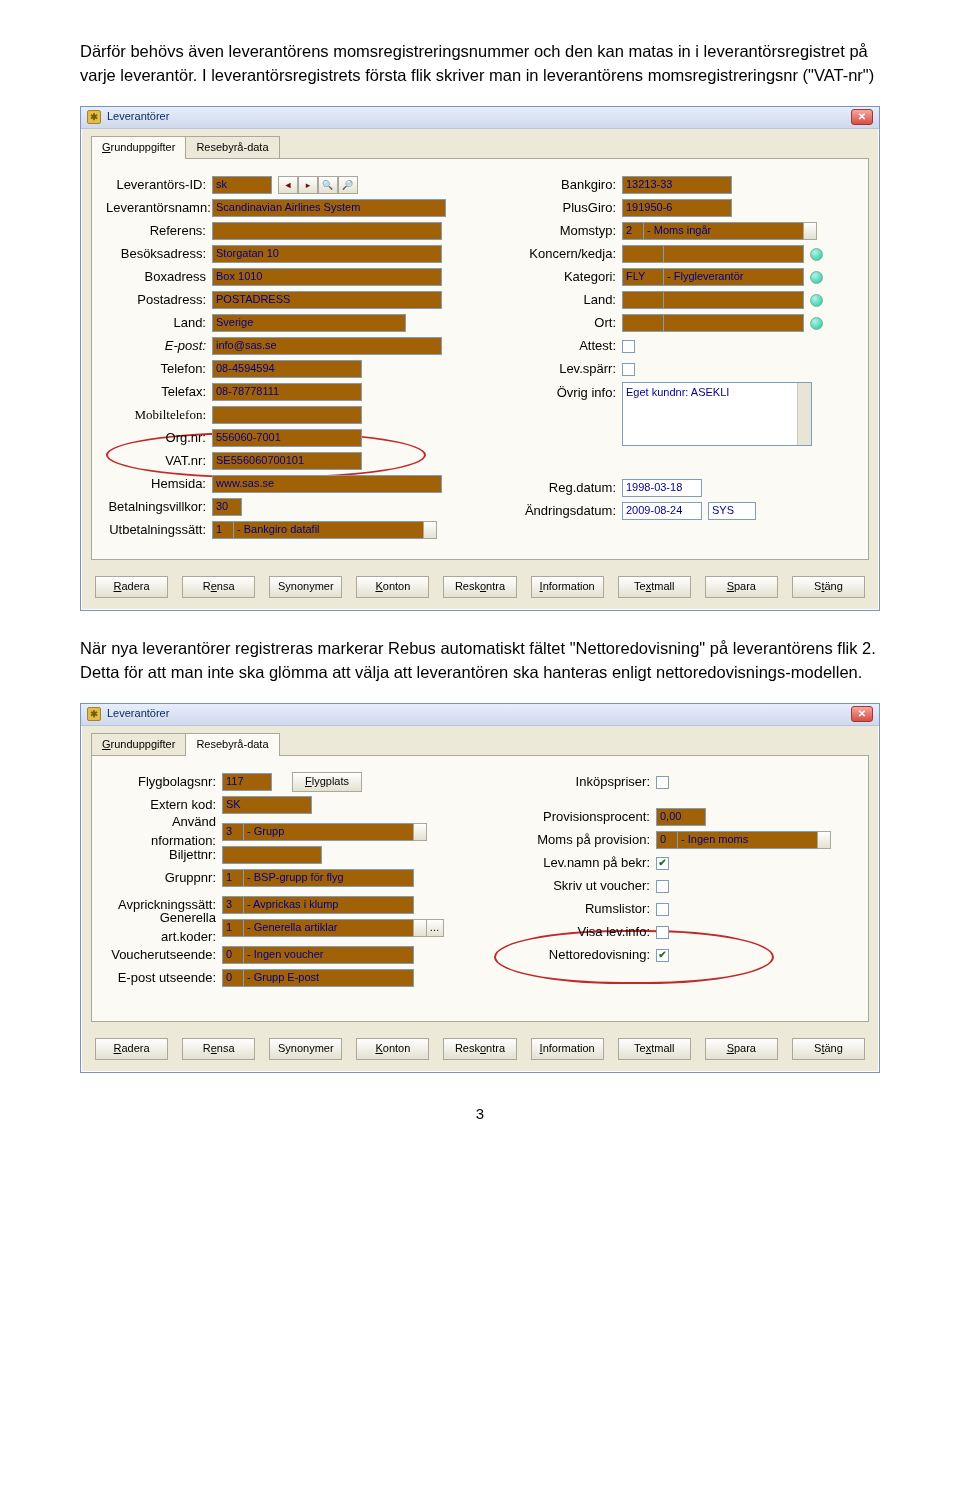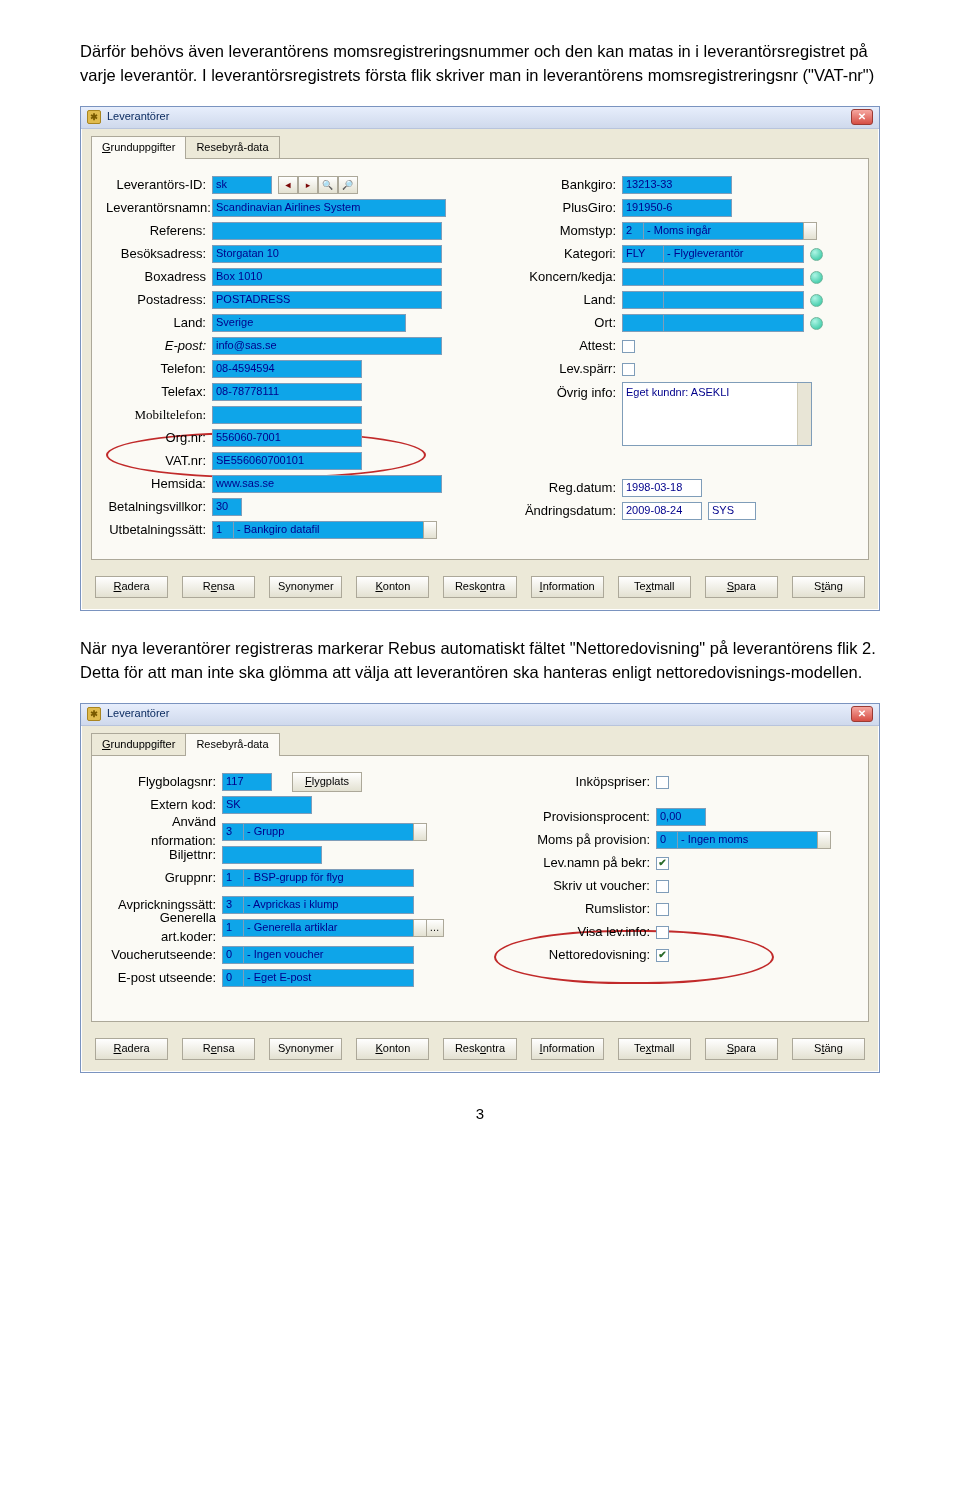--- a/index.html
+++ b/index.html
@@ -90,21 +90,21 @@
   .lbl {
     text-align:right;
     padding-right:6px;
     font-size:13px;
     color:#000;
     flex-shrink:0;
   }
   .input {
     height:18px;
     border:1px solid #7f9db9;
-    background:#0ea5e9;
+    background:#a16207;
     color:#00008b;
     font-size:11px;
     padding:0 3px;
     display:flex;
     align-items:center;
     overflow:hidden;
   }
   .input.ro { color:#00008b; background:#fff; }
   .navbtns { display:flex; gap:0; margin-left:6px; }
   .nbtn {
@@ -282,33 +282,33 @@
           </div>
         <div class="row">
           <span class="lbl" style="width:106px;">Momstyp:</span>
           <span class="multi-sub">
             <span class="input" style="width:22px;">2</span>
             <span class="input" style="width:160px;border-left:none;">- Moms ingår</span>
             <span class="scrollhint"></span>
           </span>
         </div>
         <div class="row">
+          <span class="lbl" style="width:106px;">Koncern/kedja:</span>
+          <span class="multi-sub">
+              <span class="input" style="width:42px;"></span>
+              <span class="input" style="width:140px;border-left:none;"></span>
+            </span>
+          <span class="dot"></span>
+        </div>
+        <div class="row">
           <span class="lbl" style="width:106px;">Kategori:</span>
           <span class="multi-sub">
             <span class="input" style="width:42px;">FLY</span>
             <span class="input" style="width:140px;border-left:none;">- Flygleverantör</span>
           </span>
-          <span class="dot"></span>
-        </div>
-        <div class="row">
-          <span class="lbl" style="width:106px;">Koncern/kedja:</span>
-          <span class="multi-sub">
-              <span class="input" style="width:42px;"></span>
-              <span class="input" style="width:140px;border-left:none;"></span>
-            </span>
           <span class="dot"></span>
         </div>
         <div class="row">
           <span class="lbl" style="width:106px;">Land:</span>
           <span class="multi-sub">
               <span class="input" style="width:42px;"></span>
               <span class="input" style="width:140px;border-left:none;"></span>
             </span>
           <span class="dot"></span>
         </div>
@@ -430,21 +430,21 @@
           <span class="lbl" style="width:116px;">Voucherutseende:</span>
           <span class="multi-sub">
               <span class="input" style="width:22px;">0</span>
               <span class="input" style="width:170px;border-left:none;">- Ingen voucher</span>
             </span>
         </div>
         <div class="row">
           <span class="lbl" style="width:116px;">E-post utseende:</span>
           <span class="multi-sub">
               <span class="input" style="width:22px;">0</span>
-              <span class="input" style="width:170px;border-left:none;">- Eget E-post</span>
+              <span class="input" style="width:170px;border-left:none;">- Grupp E-post</span>
             </span>
         </div>
       </div>
 
       <div class="col" style="width:360px;">
         <div class="row">
             <span class="lbl" style="width:140px;">Inköpspriser:</span>
             <span class="chk"></span>
           </div>
         <div class="sep-row"></div>

